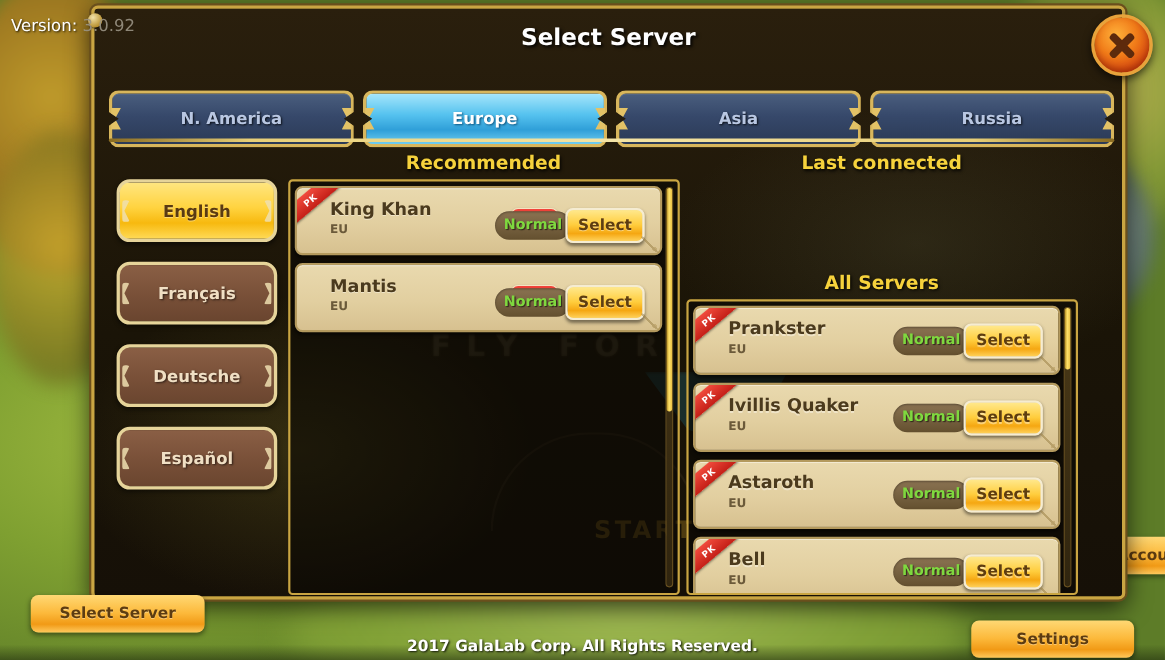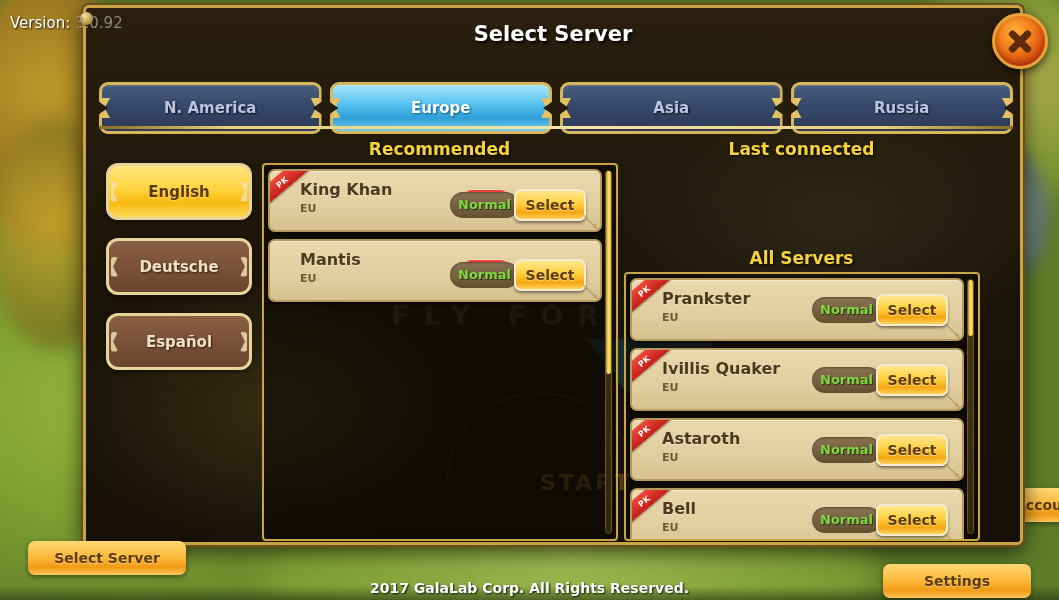--- a/index.html
+++ b/index.html
@@ -394,20 +394,25 @@
 
     <div class="lang-col">
       <div class="lang-btn active">
         <span class="cap-l"></span>
         <span class="cap-r"></span>
         <span>English</span>
       </div>
       <div class="lang-btn">
         <span class="cap-l"></span>
         <span class="cap-r"></span>
+        <span>Français</span>
+      </div>
+      <div class="lang-btn">
+        <span class="cap-l"></span>
+        <span class="cap-r"></span>
         <span>Deutsche</span>
       </div>
       <div class="lang-btn">
         <span class="cap-l"></span>
         <span class="cap-r"></span>
         <span>Español</span>
       </div>
     </div>
 
     <div class="section-head" id="head-recommended">Recommended</div>

